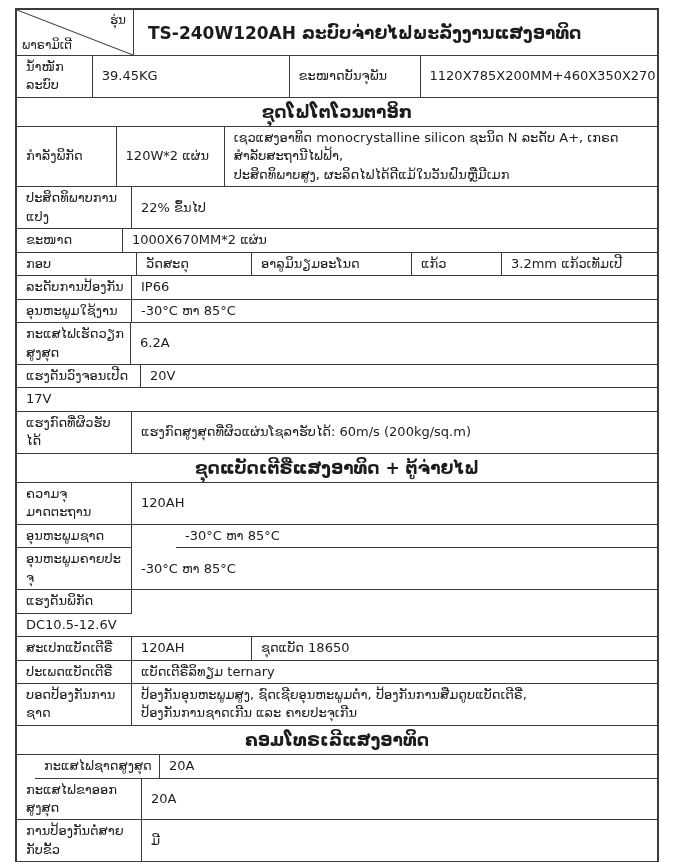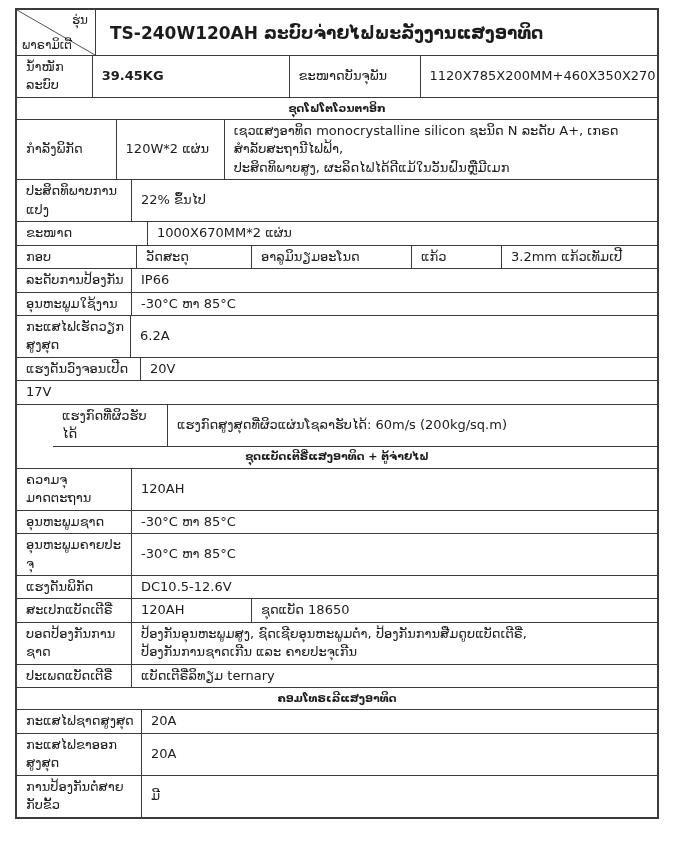--- a/index.html
+++ b/index.html
@@ -31,28 +31,28 @@
     line-height:1.42;
     white-space:pre-line;
     overflow:hidden;
   }
   .tcell:last-child{border-right:none;}
   .trow:last-child .tcell{border-bottom:none;}
   .tcell.grow{flex:1 1 auto;}
   .sec-row .tcell{
     justify-content:center;
     font-weight:bold;
-    font-size:11px;
+    font-size:17px;
     padding:2px 4px;
   }
   
   .head-row{display:flex;align-items:stretch;}
   .diag-cell{
     position:relative;
-    width:79px;min-height:46px;
+    width:117px;min-height:46px;
     box-sizing:border-box;
     border-right:1px solid var(--bc);
     border-bottom:1px solid var(--bc);
     overflow:hidden;
   }
   .diag-line{position:absolute;left:0;top:0;width:100%;height:100%;}
   .diag-top{
     position:absolute;top:3px;right:7px;
     font-size:12px;
   }
@@ -82,39 +82,39 @@
       </svg>
       <span class="diag-top">ຮຸ່ນ</span>
       <span class="diag-bottom">ພາຣາມິເຕີ</span>
     </div>
     <div class="title-cell">TS-240W120AH ລະບົບຈ່າຍໄຟພະລັງງານແສງອາທິດ</div>
   </div>
 
   <div>
       <div class="trow" style="min-height: 24px;">
         <div class="tcell" style="width: 83px;">ນ້ຳໜັກລະບົບ</div>
-        <div class="tcell" style="width: 219px; font-weight: bold;">39.45KG</div>
+        <div class="tcell" style="width: 219px;">39.45KG</div>
         <div class="tcell" style="width: 145px;">ຂະໜາດບັນຈຸພັນ</div>
         <div class="tcell grow">1120X785X200MM+460X350X270MM</div>
       </div>
       <div class="trow sec-row" style="min-height: 22px;">
         <div class="tcell grow">ຊຸດໂຟໂຕໂວນຕາອິກ</div>
       </div>
       <div class="trow" style="min-height: 40px;">
         <div class="tcell" style="width: 115px;">ກຳລັງພິກັດ</div>
         <div class="tcell" style="width: 125px;">120W*2 ແຜ່ນ</div>
         <div class="tcell grow">ເຊວແສງອາທິດ monocrystalline silicon ຊະນິດ N ລະດັບ A+, ເກຣດສຳລັບສະຖານີໄຟຟ້າ,
 ປະສິດທິພາບສູງ, ຜະລິດໄຟໄດ້ດີແມ້ໃນວັນຝົນຫຼືມີເມກ</div>
       </div>
       <div class="trow" style="min-height: 21px;">
         <div class="tcell" style="width: 115px;">ປະສິດທິພາບການແປງ</div>
         <div class="tcell grow">22% ຂຶ້ນໄປ</div>
       </div>
       <div class="trow" style="min-height: 21px;">
-        <div class="tcell" style="width: 131px;">ຂະໜາດ</div>
+        <div class="tcell" style="width: 106px;">ຂະໜາດ</div>
         <div class="tcell grow">1000X670MM*2 ແຜ່ນ</div>
       </div>
       <div class="trow" style="min-height: 21px;">
         <div class="tcell" style="width: 120px;">ກອບ</div>
         <div class="tcell" style="width: 115px;">ວັດສະດຸ</div>
         <div class="tcell" style="width: 160px;">ອາລູມິນຽມອະໂນດ</div>
         <div class="tcell" style="width: 90px;">ແກ້ວ</div>
         <div class="tcell grow">3.2mm ແກ້ວເທັມເປີ</div>
       </div>
       <div class="trow" style="min-height: 21px;">
@@ -129,61 +129,61 @@
         <div class="tcell" style="width: 114px;">ກະແສໄຟເຮັດວຽກສູງສຸດ</div>
         <div class="tcell grow">6.2A</div>
       </div>
       <div class="trow" style="min-height: 21px;">
         <div class="tcell" style="width: 124px;">ແຮງດັນວົງຈອນເປີດ</div>
         <div class="tcell grow">20V</div>
       </div>
       <div class="trow" style="min-height: 21px;">
         <div class="tcell grow">17V</div>
       </div>
-      <div class="trow" style="min-height: 21px; margin-left: 36px;">
+      <div class="trow" style="min-height: 21px;">
         <div class="tcell" style="width: 115px;">ແຮງກົດທີ່ຜິວຮັບໄດ້</div>
         <div class="tcell grow">ແຮງກົດສູງສຸດທີ່ຜິວແຜ່ນໂຊລາຮັບໄດ້:  60m/s (200kg/sq.m)</div>
       </div>
       <div class="trow sec-row" style="min-height: 22px;">
         <div class="tcell grow">ຊຸດແບັດເຕີຣີ່ແສງອາທິດ + ຕູ້ຈ່າຍໄຟ</div>
       </div>
       <div class="trow" style="min-height: 21px;">
         <div class="tcell" style="width: 115px;">ຄວາມຈຸມາດຕະຖານ</div>
         <div class="tcell grow">120AH</div>
       </div>
-      <div class="trow" style="min-height: 21px;">
+      <div class="trow" style="min-height: 21px; gap: 44px;">
         <div class="tcell" style="width: 115px;">ອຸນຫະພູມຊາດ</div>
         <div class="tcell grow">-30°C ຫາ 85°C</div>
       </div>
       <div class="trow" style="min-height: 21px;">
         <div class="tcell" style="width: 115px;">ອຸນຫະພູມຄາຍປະຈຸ</div>
         <div class="tcell grow">-30°C ຫາ 85°C</div>
       </div>
-      <div class="trow" style="min-height: 21px;">
+      <div class="trow" style="min-height: 21px; flex-direction: column;">
         <div class="tcell" style="width: 115px;">ແຮງດັນພິກັດ</div>
         <div class="tcell grow">DC10.5-12.6V</div>
       </div>
       <div class="trow" style="min-height: 21px;">
         <div class="tcell" style="width: 115px;">ສະເປກແບັດເຕີຣີ່</div>
         <div class="tcell" style="width: 120px;">120AH</div>
         <div class="tcell grow">ຊຸດແບັດ  18650</div>
       </div>
+      <div class="trow" style="min-height: 21px;">
+        <div class="tcell" style="width: 115px;">ປະເພດແບັດເຕີຣີ່</div>
+        <div class="tcell grow">ແບັດເຕີຣີ່ລິທຽມ ternary</div>
+      </div>
       <div class="trow" style="min-height: 40px;">
         <div class="tcell" style="width: 115px;">ບອດປ້ອງກັນການຊາດ</div>
         <div class="tcell grow">ປ້ອງກັນອຸນຫະພູມສູງ, ຊົດເຊີຍອຸນຫະພູມຕ່ຳ, ປ້ອງກັນການສືມດູບແບັດເຕີຣີ່,
 ປ້ອງກັນການຊາດເກີນ ແລະ ຄາຍປະຈຸເກີນ</div>
       </div>
-      <div class="trow" style="min-height: 21px;">
-        <div class="tcell" style="width: 115px;">ປະເພດແບັດເຕີຣີ່</div>
-        <div class="tcell grow">ແບັດເຕີຣີ່ລິທຽມ ternary</div>
-      </div>
       <div class="trow sec-row" style="min-height: 22px;">
         <div class="tcell grow">ຄອມໂທຣເລີແສງອາທິດ</div>
       </div>
-      <div class="trow" style="min-height: 21px;">
+      <div class="trow" style="min-height: 21px; margin-left: 18px;">
         <div class="tcell" style="width: 125px;">ກະແສໄຟຊາດສູງສຸດ</div>
         <div class="tcell grow">20A</div>
       </div>
       <div class="trow" style="min-height: 21px;">
         <div class="tcell" style="width: 125px;">ກະແສໄຟຂາອອກສູງສຸດ</div>
         <div class="tcell grow">20A</div>
       </div>
       <div class="trow" style="min-height: 21px;">
         <div class="tcell" style="width: 125px;">ການປ້ອງກັນຕໍ່ສາຍກັບຂັ້ວ</div>
         <div class="tcell grow">ມີ</div>

